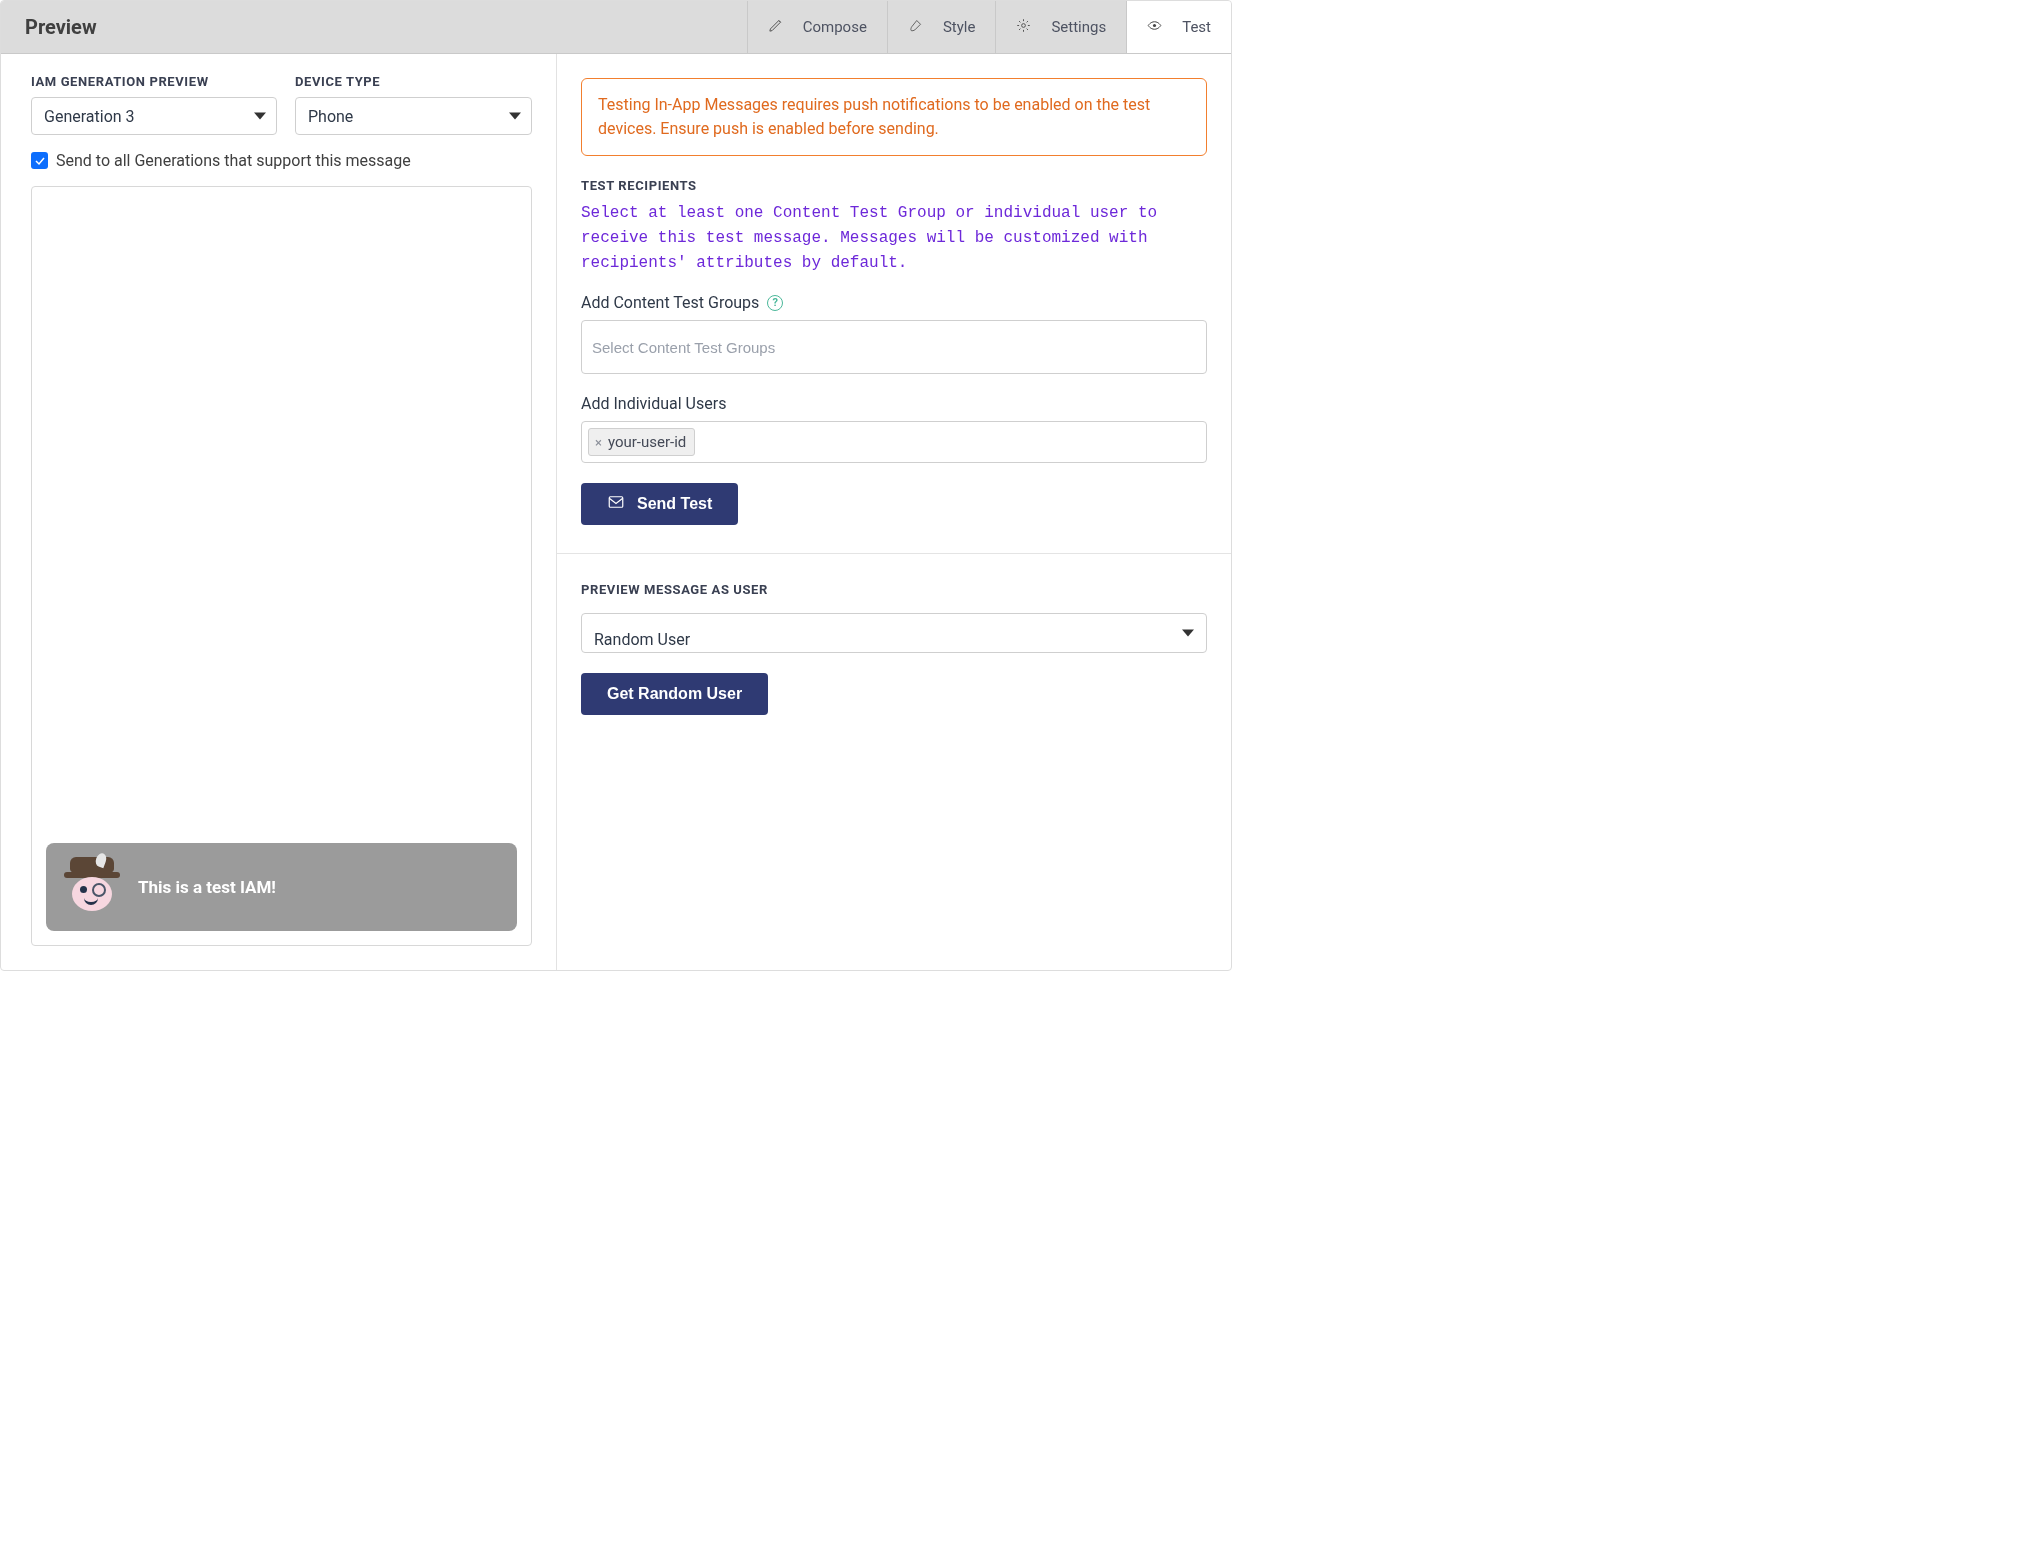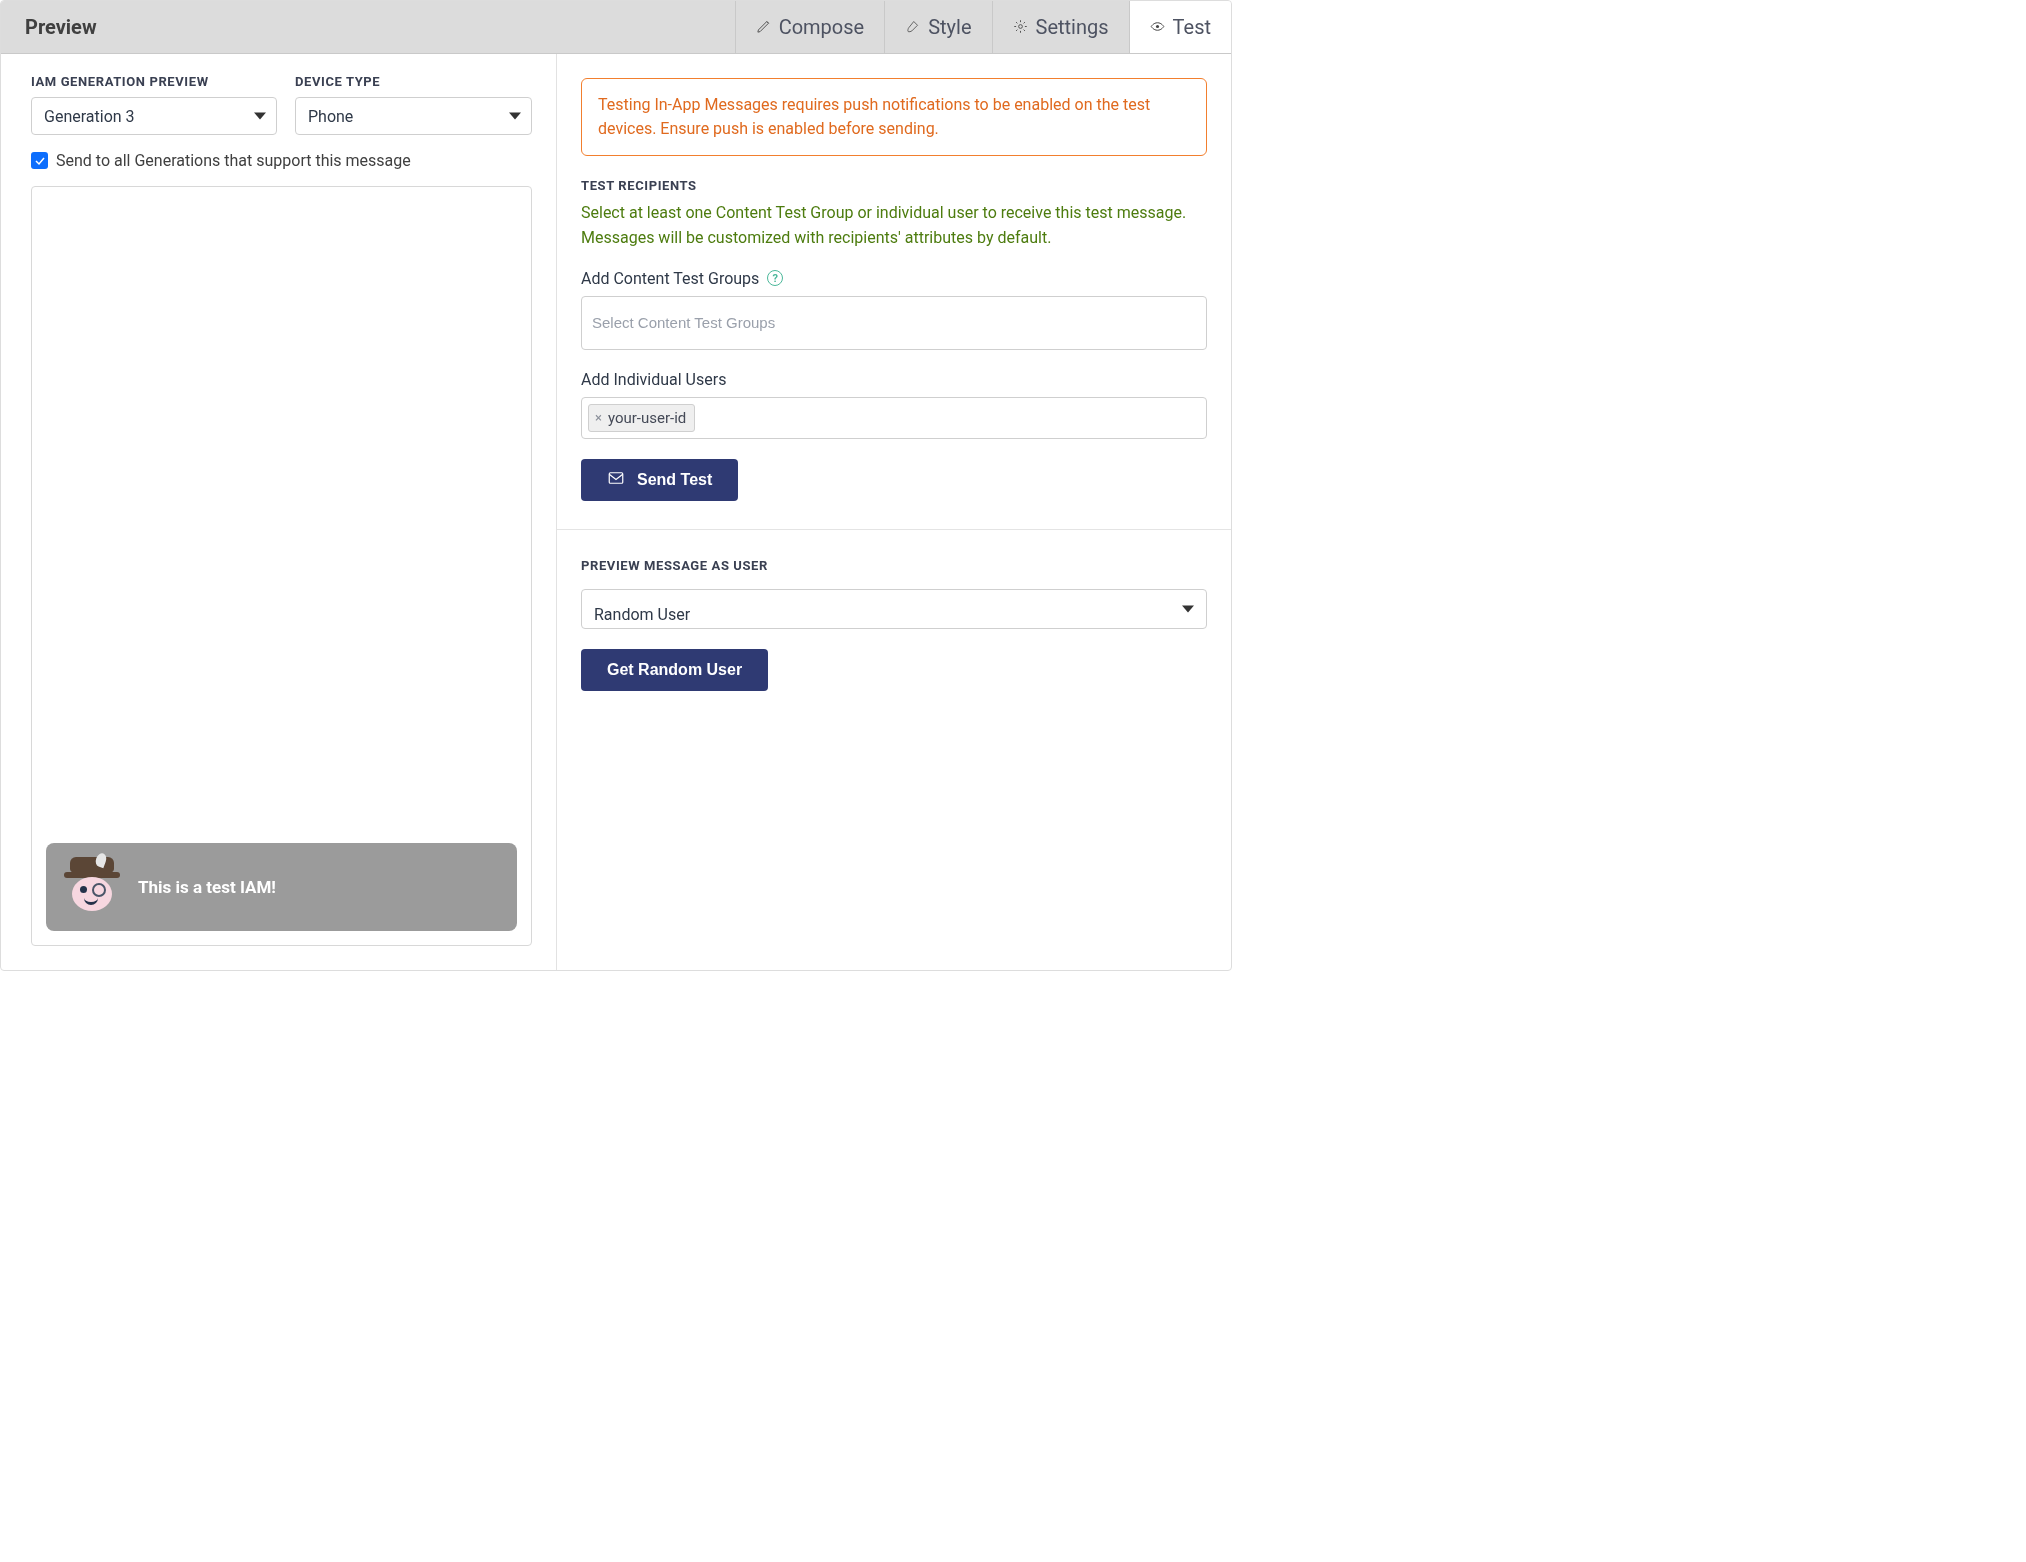--- a/index.html
+++ b/index.html
@@ -32,25 +32,25 @@
     font-size: 20px;
     color: #404040;
   }
   .tabs {
     display: flex;
     align-items: stretch;
   }
   .tab {
     display: flex;
     align-items: center;
-    gap: 8px;
+    gap: 20px;
     padding: 0 20px;
     border-left: 1px solid #c9c9c9;
     color: #4e5362;
-    font-size: 20px;
+    font-size: 15px;
     cursor: pointer;
     background: #dcdcdc;
   }
   .tab.active {
     background: #fff;
   }
   .tab svg { width: 15px; height: 15px; fill: #555; }
 
   .body {
     display: flex;
@@ -165,21 +165,21 @@
   .alert {
     border: 1px solid #f27f2e;
     color: #e06a1f;
     border-radius: 6px;
     padding: 14px 16px;
     font-size: 16px;
     line-height: 1.5;
     margin-bottom: 22px;
   }
 
-  .desc { font-size: 16px; color: #4d7c0f; line-height: 1.55; margin-bottom: 18px; }
+  .desc { font-size: 16px; color: #6d28d9; line-height: 1.55; margin-bottom: 18px; font-family: Liberation Mono, monospace; }
 
   .field-label {
     font-size: 16px;
     color: #2f3948;
     margin-bottom: 8px;
     display: flex;
     align-items: center;
     gap: 8px;
   }
   .help-badge {

